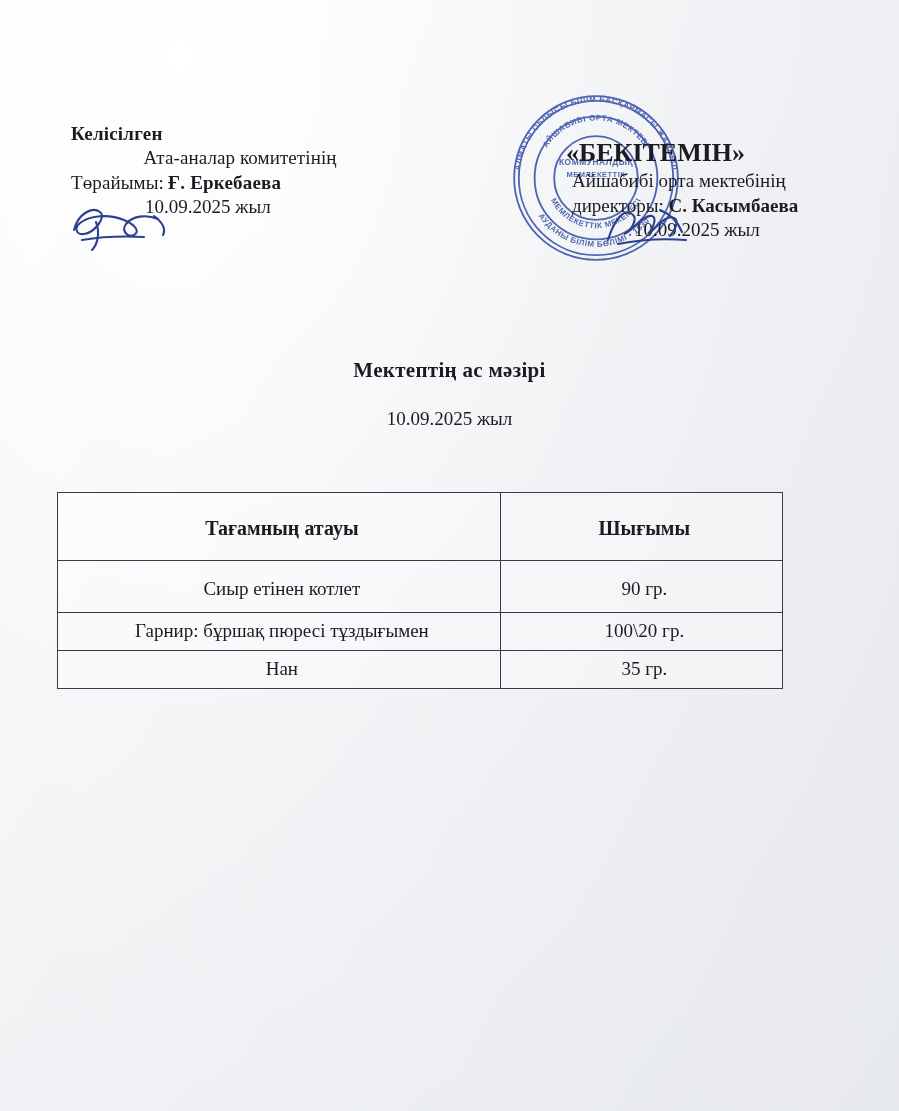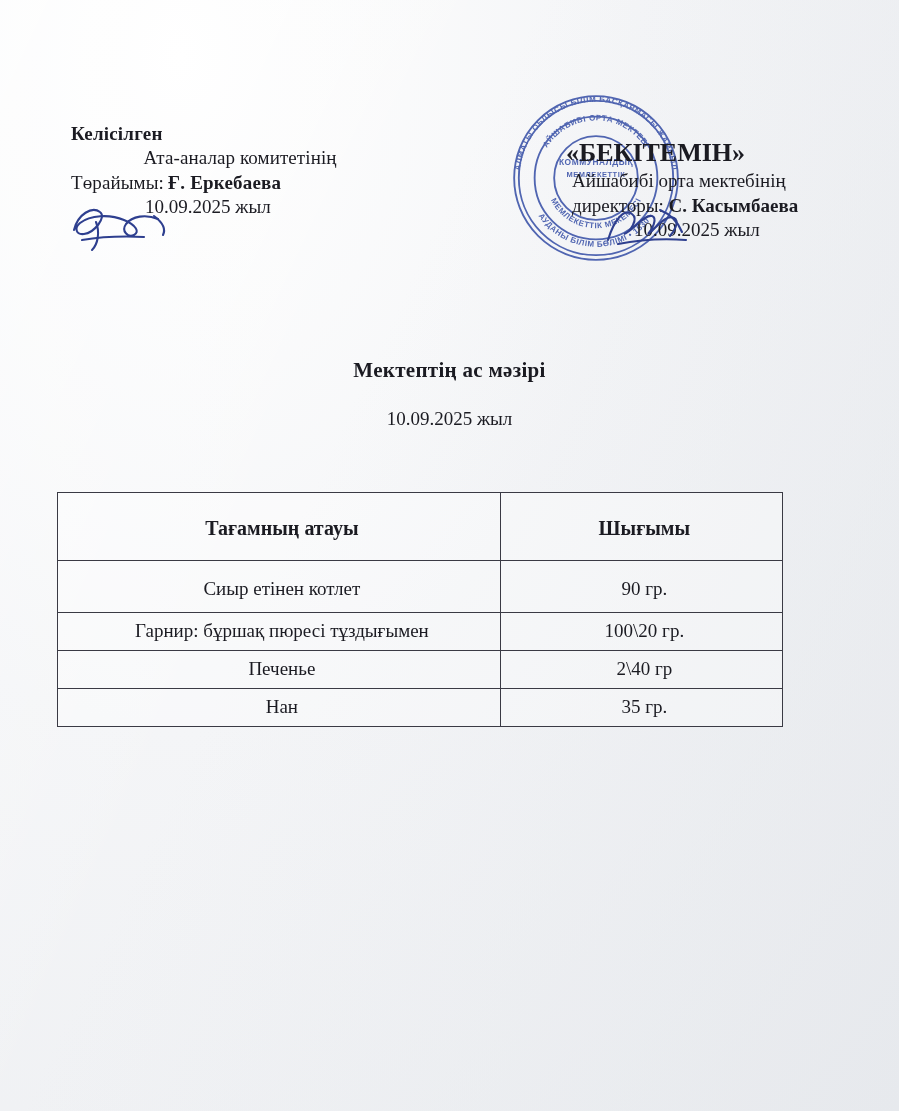--- a/index.html
+++ b/index.html
@@ -244,23 +244,19 @@
     <tbody>
       <tr>
         <td>Сиыр етінен котлет</td>
         <td>90 гр.</td>
       </tr>
       <tr>
         <td>Гарнир: бұршақ пюресі тұздығымен</td>
         <td>100\20 гр.</td>
       </tr>
       <tr>
-        <td>Печенье</td>
-        <td>2\40 гр</td>
-      </tr>
-      <tr>
         <td>Нан</td>
         <td>35 гр.</td>
       </tr>
     </tbody>
   </table>
 
 </div>
 
 </body></html>

